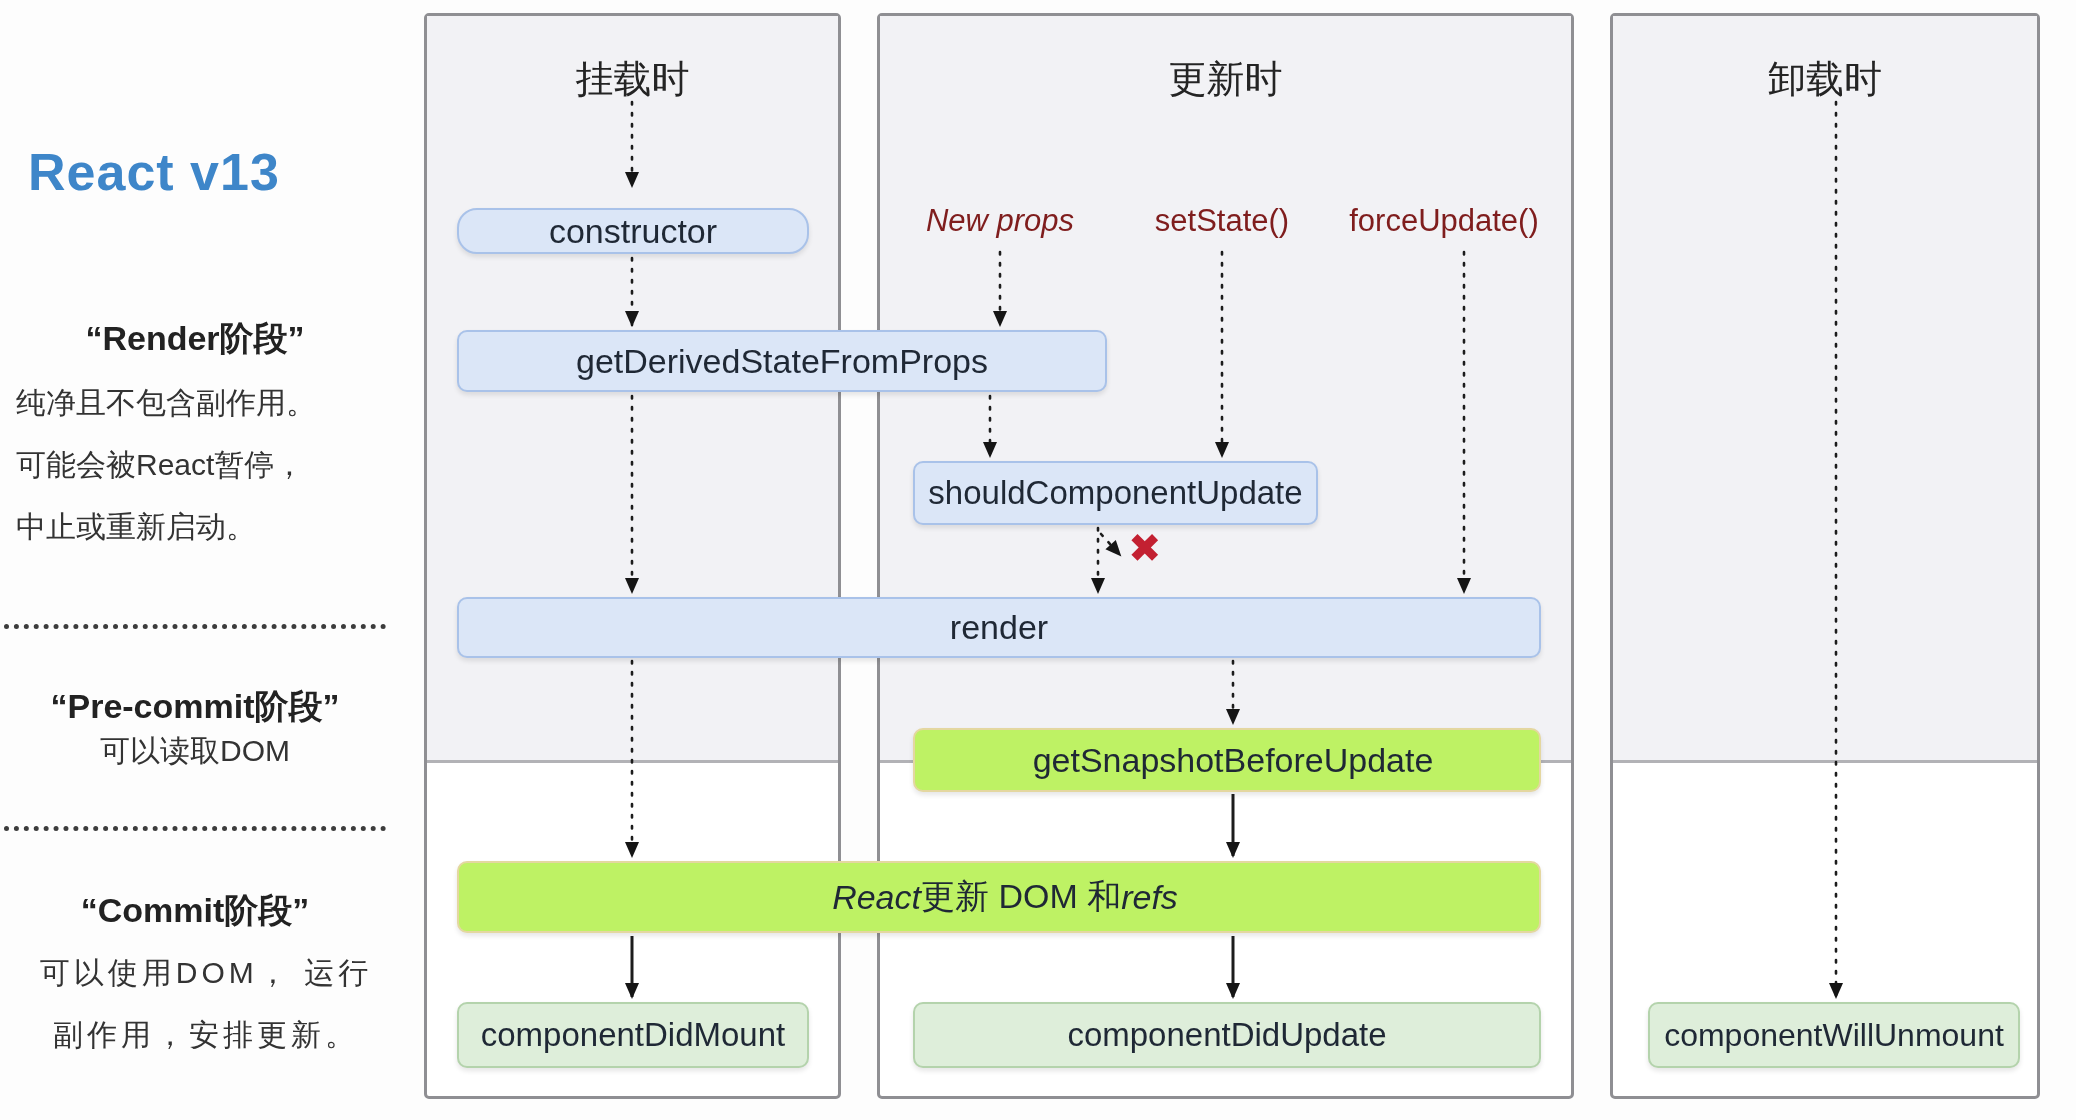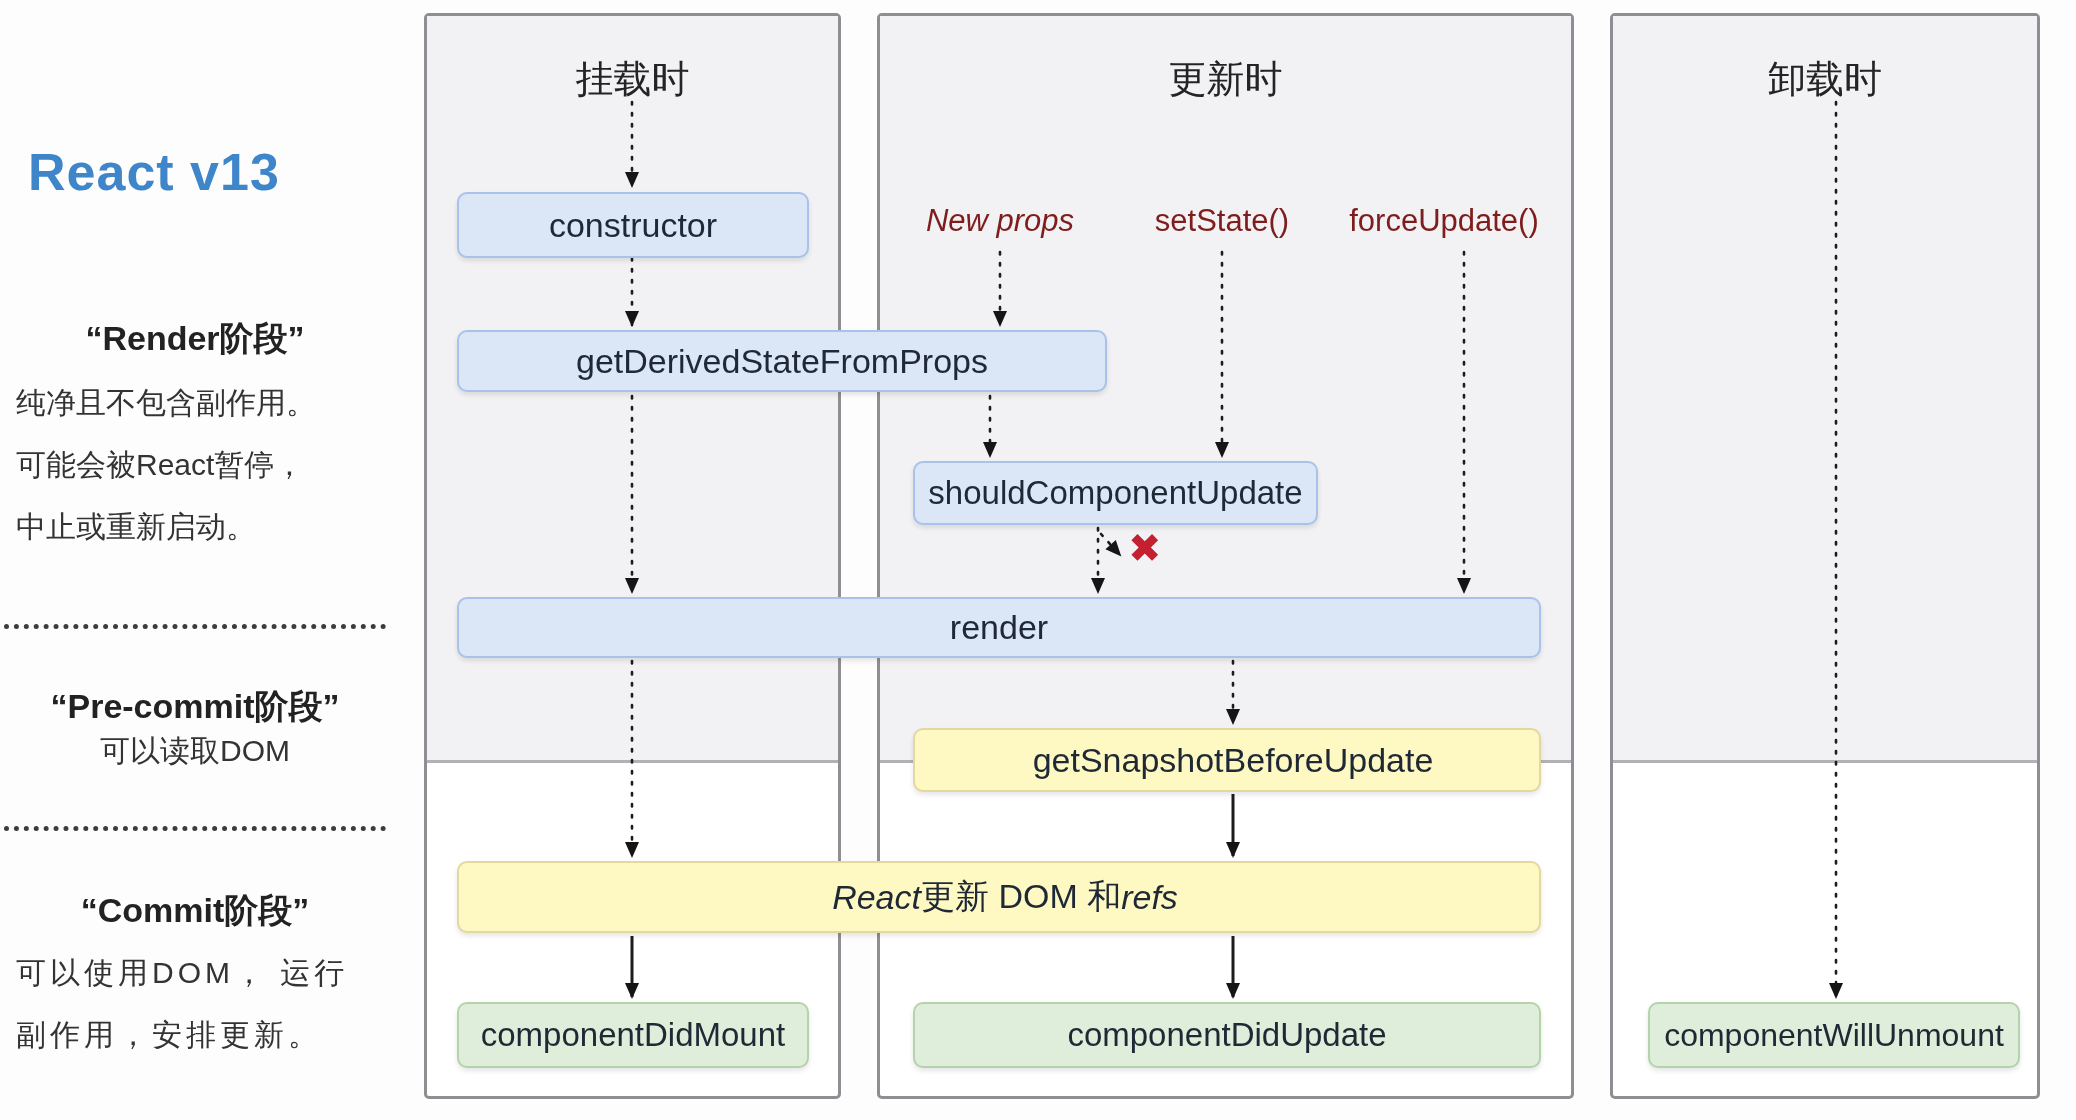--- a/index.html
+++ b/index.html
@@ -15,21 +15,21 @@
   }
   .side-heading{
     position:absolute;left:0;width:390px;text-align:center;
     font-size:34px;font-weight:bold;color:#222;
   }
   .side-lines{
     position:absolute;left:16px;width:380px;
     font-size:30px;line-height:62px;color:#333;
   }
   .side-lines.centered{text-align:center;left:0;width:390px;}
-  .side-lines.spread{letter-spacing:4px;}
+  .side-lines.spread{letter-spacing:4px;text-align:center;}
   .dotted-divider{
     position:absolute;left:4px;width:382px;height:0;
     border-top:5px dotted #3c3c3c;
   }
   
   .panel{
     position:absolute;top:13px;height:1086px;box-sizing:border-box;
     background:#ffffff;border:3px solid #8f8f93;border-radius:5px;
   }
   .phase-top{
@@ -41,21 +41,21 @@
     font-size:38px;color:#242424;font-weight:500;
   }
   
   .node{
     position:absolute;display:flex;align-items:center;justify-content:center;
     box-sizing:border-box;border-radius:10px;border:2px solid;
     font-size:34px;color:#1f2835;box-shadow:0 3px 5px rgba(0,0,0,0.10);
     white-space:nowrap;
   }
   .node.blue{background:#dbe6f7;border-color:#a9c2e9;}
-  .node.yellow{background:#fef9c3;border-color:#e4d7a0;padding-left:12px;}
+  .node.yellow{background:#bef264;border-color:#e4d7a0;padding-left:12px;}
   .node.green{background:#deeeda;border-color:#b4d3ac;text-align:center;}
   .trigger{
     position:absolute;height:46px;line-height:46px;text-align:center;
     font-size:31px;color:#7f1d1d;white-space:nowrap;
   }
   .italic{font-style:italic;}
   .cancel-x{
     position:absolute;left:1128px;top:528px;
     font-size:40px;font-weight:bold;color:#c32031;line-height:1;
   }
@@ -127,21 +127,21 @@
       <path d="M1233 794 L1233 856" marker-end="url(#ah)"></path>
       <path d="M632 936 L632 997" marker-end="url(#ah)"></path>
       <path d="M1233 936 L1233 997" marker-end="url(#ah)"></path>
     </g>
   </svg>
 
   <div class="trigger italic" style="left:880px;top:198px;width:240px;">New props</div>
   <div class="trigger" style="left:1102px;top:198px;width:240px;">setState()</div>
   <div class="trigger" style="left:1313px;top:198px;width:262px;">forceUpdate()</div>
 
-  <div class="node blue" style="left:457px;top:192px;width:352px;height:66px;">constructor</div>
+  <div class="node blue" style="left:457px;top:208px;width:352px;height:46px;border-radius:20px;">constructor</div>
   <div class="node blue" style="left:457px;top:330px;width:650px;height:62px;">getDerivedStateFromProps</div>
   <div class="node blue" style="left:913px;top:461px;width:405px;height:64px;font-size:33px;">shouldComponentUpdate</div>
   <div class="node blue" style="left:457px;top:597px;width:1084px;height:61px;">render</div>
   <div class="node yellow" style="left:913px;top:728px;width:628px;height:64px;">getSnapshotBeforeUpdate</div>
 
   <div class="node yellow" style="left:457px;top:861px;width:1084px;height:72px;">
     <span class="italic">React</span>
     <span>更新 DOM 和 </span>
     <span class="italic">refs</span>
   </div>

